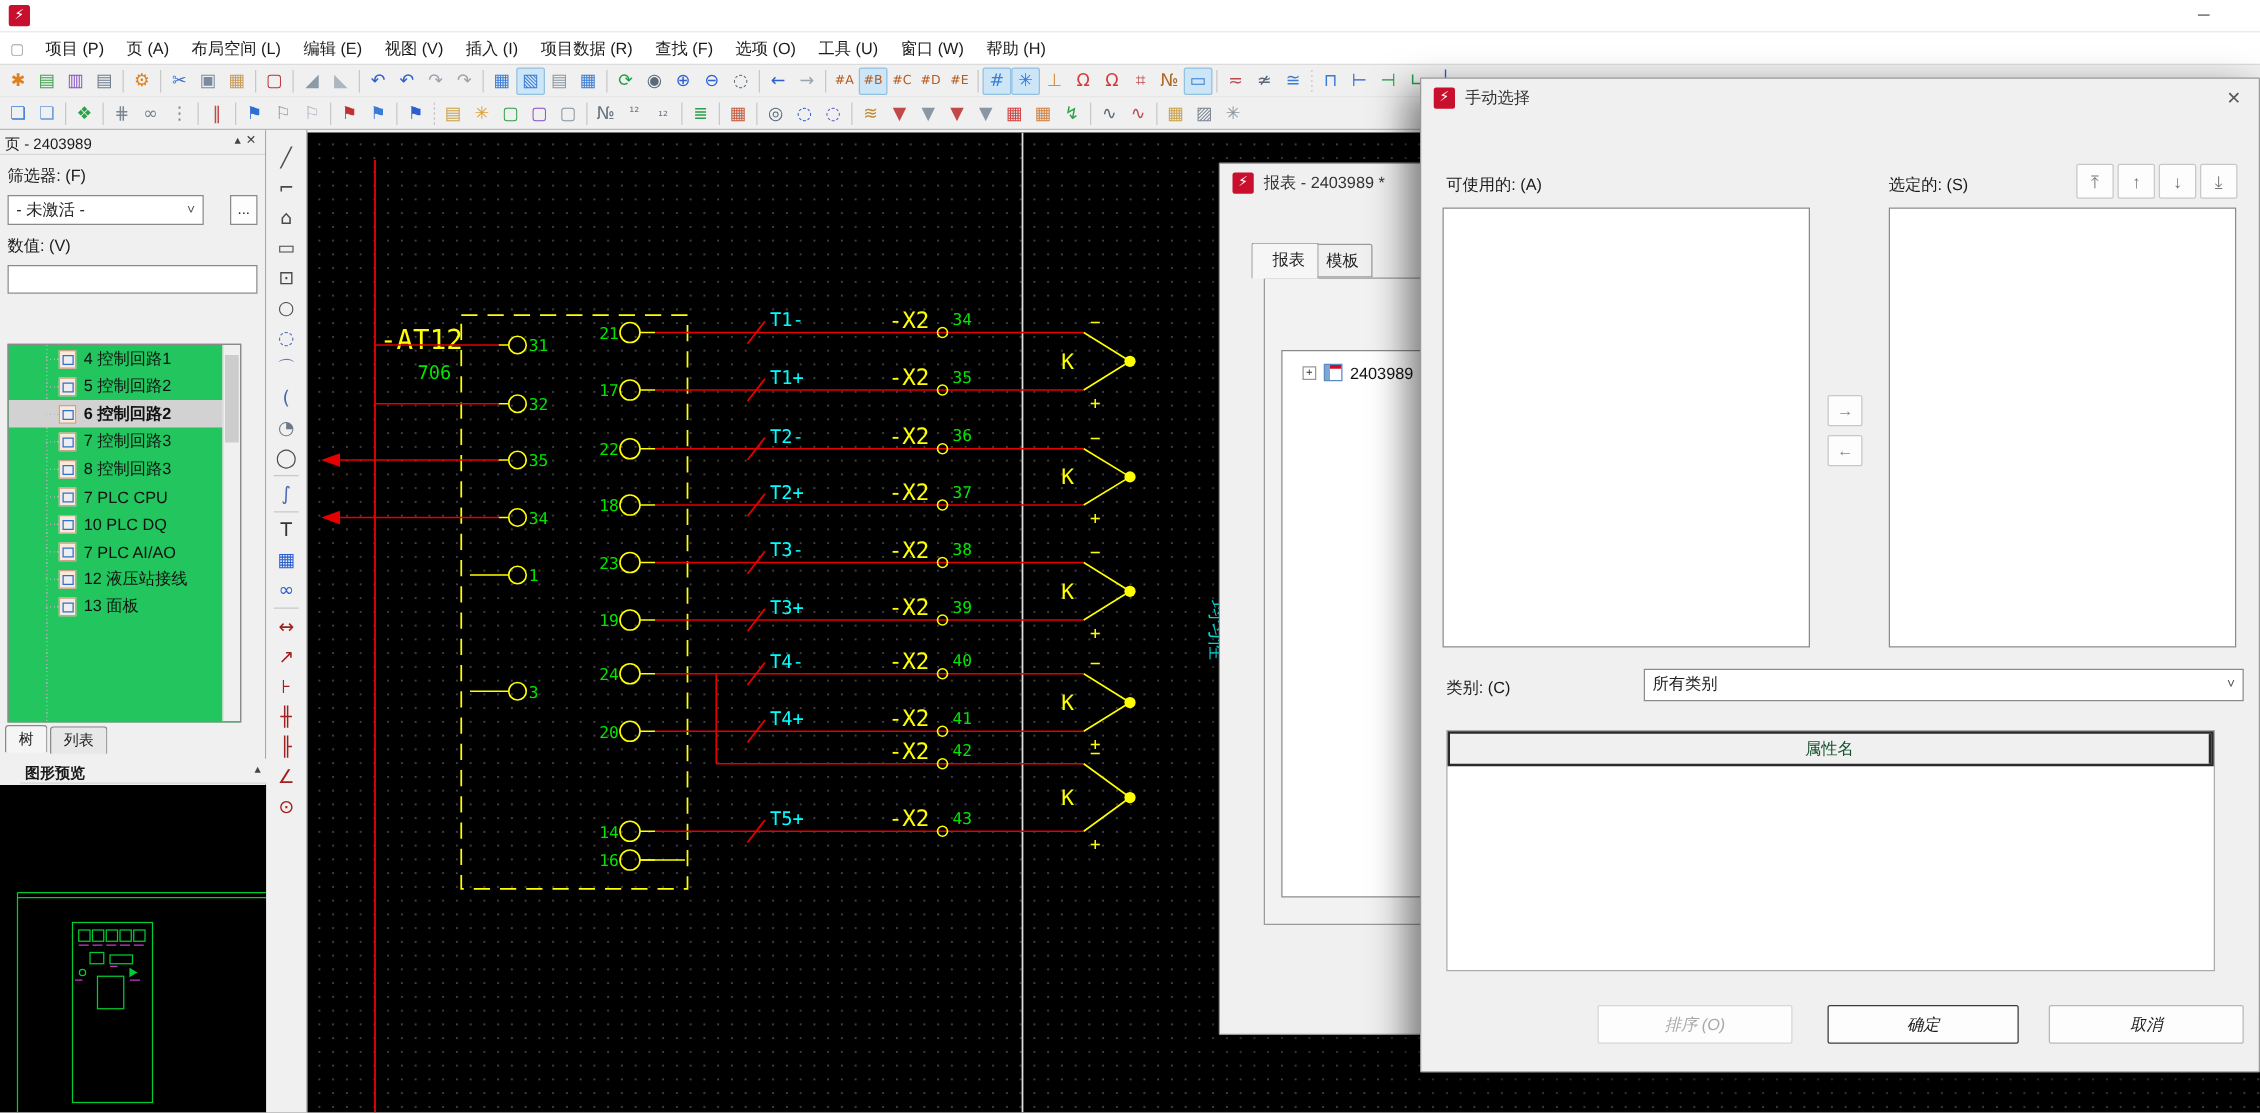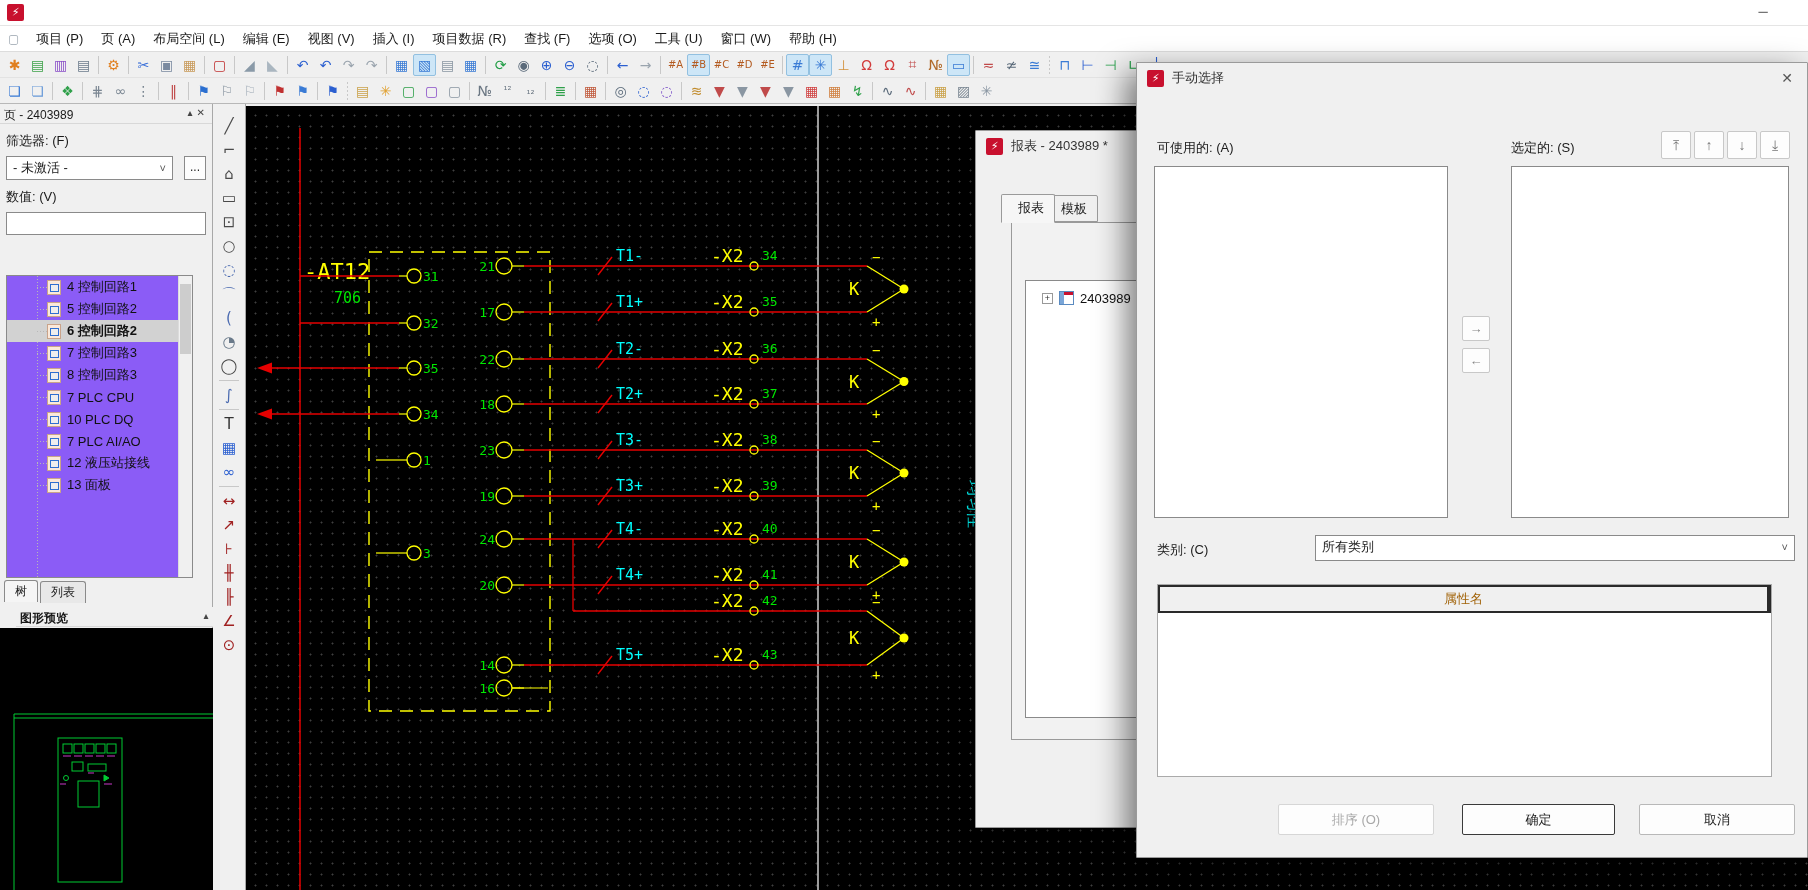--- a/index.html
+++ b/index.html
@@ -30,29 +30,29 @@
   .tsep { width:1px; height:18px; background:#c8c8c8; margin:0 3px; flex:0 0 auto; }
   .tsep.dash { background:repeating-linear-gradient(#c8c8c8 0 2px, transparent 2px 4px); }
 
   
   #left-panel { position:absolute; left:0; top:104px; width:213px; height:786px; background:#f0f0f0;
                 border-right:1px solid #a8a8a8; }
   .panel-title { height:20px; font-size:12px; color:#1a1a1a; padding:3px 4px 0 4px; position:relative;
                  border-bottom:1px solid #d8d8d8; background:#f0f0f0; }
   .panel-btns { position:absolute; right:3px; top:3px; font-size:10px; color:#444; letter-spacing:4px; }
   .flabel { font-size:13px; color:#1a1a1a; padding:8px 6px 4px 6px; }
-  .combo { position:relative; margin:2px 6px 0 6px; height:24px; background:#fff;
+  .combo { position:relative; margin:2px 16px 0 6px; height:24px; background:#fff;
            border:1px solid #8a8a8a; font-size:13px; color:#222; line-height:22px; padding-left:6px; }
   .combo .chev { position:absolute; right:6px; top:0; color:#555; font-size:11px; line-height:22px; }
   #filter-row { display:flex; align-items:flex-start; }
   #filter-row .combo { flex:1; }
   #more-btn { width:22px; height:24px; margin:2px 6px 0 5px; border:1px solid #8a8a8a; background:#fdfdfd;
               font-size:12px; text-align:center; line-height:20px; color:#222; }
   #value-input { margin:2px 6px 0 6px; height:23px; background:#fff; border:1px solid #8a8a8a; }
-  #page-tree { position:absolute; left:6px; top:171px; width:187px; height:303px; background:#8b5cf6;
+  #page-tree { position:absolute; left:6px; top:171px; width:187px; height:303px; background:#22c55e;
                border:1px solid #8a8a8a; overflow:hidden; }
   .tree-item { height:22px; display:flex; align-items:center; font-size:13px; color:#111;
                position:relative; padding-left:40px; white-space:nowrap; }
   .tree-item .guide { position:absolute; left:30px; top:0; width:10px; height:100%;
         background:repeating-linear-gradient(90deg,#b8b8b8 0 1px,transparent 1px 3px);
         background-size:10px 1px; background-position:0 50%; background-repeat:no-repeat; }
   .page-ico { width:14px; height:15px; background:#fbe9da; border:1px solid #c9a38a; position:relative;
               margin-right:6px; flex:0 0 auto; }
   .page-ico::after { content:""; position:absolute; left:2px; top:3px; width:7px; height:6px;
                      background:#eee; border:1px solid #2f6fd0; }
@@ -113,24 +113,24 @@
   .mlabel { position:absolute; font-size:13px; color:#1a1a1a; }
   .listbox { position:absolute; background:#fff; border:1px solid #8a8a8a; }
   .sq-btn { position:absolute; width:30px; height:28px; background:#fdfdfd; border:1px solid #c8c8c8;
             border-radius:2px; color:#777; font-size:14px; text-align:center; line-height:26px; }
   .xfer-btn { position:absolute; width:28px; height:25px; background:#fdfdfd; border:1px solid #c8c8c8;
               border-radius:2px; color:#888; font-size:13px; text-align:center; line-height:23px; }
   #cat-combo { position:absolute; left:178px; top:472px; width:480px; height:26px; margin:0; }
   #prop-table { position:absolute; left:20px; top:521px; width:615px; height:193px; background:#fff;
                 border:1px solid #aaa; }
   #prop-head { display:flex; height:28px; border:2px solid #2a2a2a; background:#f0f0f0; }
-  #prop-head .hcell { flex:1; font-size:13px; color:#a16207; text-align:center; line-height:24px; }
+  #prop-head .hcell { flex:1; font-size:13px; color:#14532d; text-align:center; line-height:24px; }
   #prop-head .hcell:first-child { border-right:2px solid #2a2a2a; }
   .dlg-btn { position:absolute; height:31px; background:#fdfdfd; border:1px solid #b8b8b8; border-radius:2px;
-             font-size:13px; color:#1a1a1a; text-align:center; line-height:29px; }
+             font-size:13px; color:#1a1a1a; text-align:center; line-height:29px;font-style:italic; }
   #btn-sort { left:141px; top:741px; width:156px; color:#a8a8a8; border-color:#d6d6d6; }
   #btn-ok   { left:325px; top:741px; width:153px; border:1px solid #3a3a3a; }
   #btn-cancel { left:502px; top:741px; width:156px; }
 </style>
 </head>
 <body>
 
 <div id="app">
 
   <div id="titlebar">

